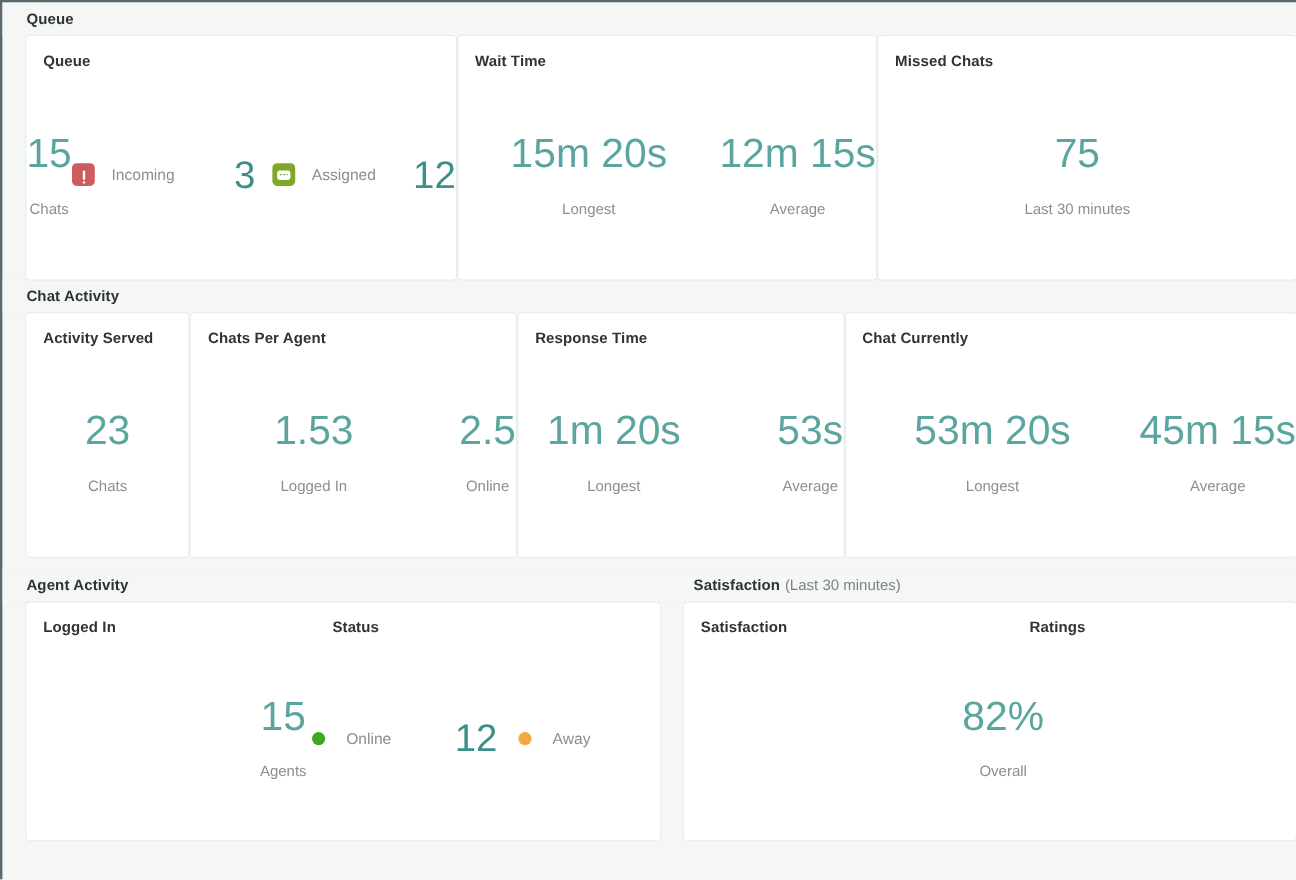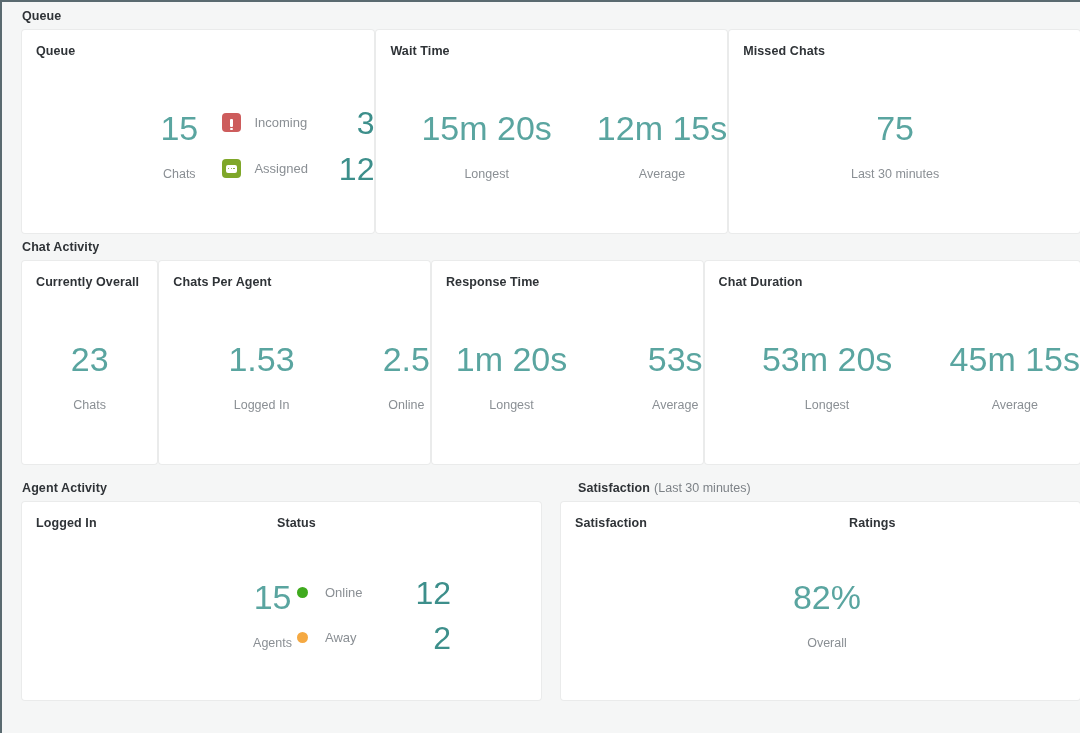--- a/index.html
+++ b/index.html
@@ -96,21 +96,20 @@
   .metric .caption {
     font-size: 12.5px;
     color: #8a8f94;
     margin-top: 22px;
     white-space: nowrap;
   }
 
   
   .breakdown {
     display: flex;
-    flex-direction: column;
     justify-content: center;
     gap: 14px;
   }
   .bd-row {
     display: flex;
     align-items: center;
   }
   .bd-icon {
     width: 20px;
     height: 20px;
@@ -309,21 +308,21 @@
 
   </div>
 
   <div class="section-head" style="">
     <span class="title">Chat Activity</span>
   </div>
 
   <div class="card-row" id="chat-row">
 
     <div class="card served">
-      <div class="card-title">Currently Overall</div>
+      <div class="card-title">Activity Served</div>
       <div class="card-body">
         <div class="metric">
           <div class="value">23</div>
           <div class="caption">Chats</div>
         </div>
       </div>
     </div>
 
     <div class="card peragent">
       <div class="card-title">Chats Per Agent</div>
@@ -359,21 +358,21 @@
             <div class="metric">
               <div class="value">53s</div>
               <div class="caption">Average</div>
             </div>
           </div>
         </div>
       </div>
     </div>
 
     <div class="card duration">
-      <div class="card-title">Chat Duration</div>
+      <div class="card-title">Chat Currently</div>
       <div class="card-body">
         <div class="split">
           <div class="col">
             <div class="metric">
               <div class="value">53m 20s</div>
               <div class="caption">Longest</div>
             </div>
           </div>
           <div class="col">
             <div class="metric">

